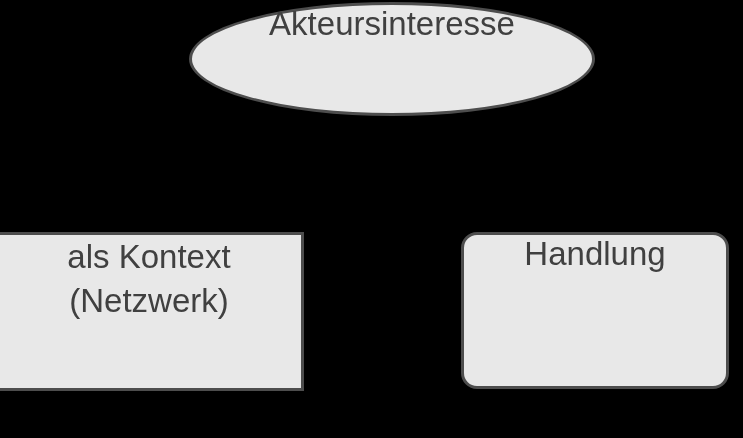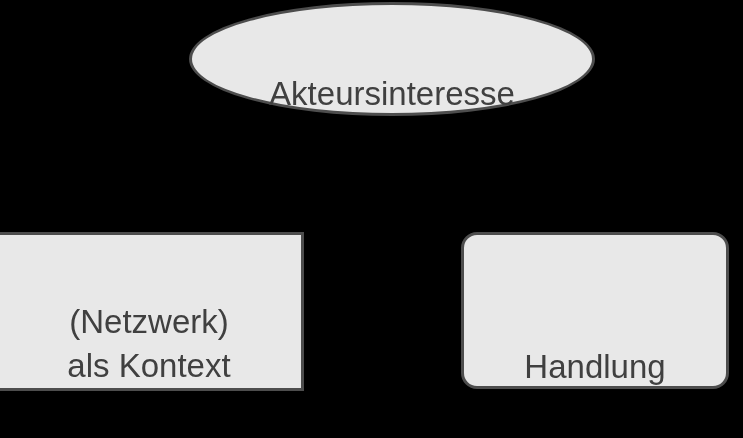--- a/index.html
+++ b/index.html
@@ -17,21 +17,21 @@
   .canvas {
     position: absolute;
     inset: 0;
   }
   .node {
     position: absolute;
     background: #e8e8e8;
     border: 3px solid #4d4d4d;
     color: #404040;
     display: flex;
-    align-items: flex-end;
+    align-items: flex-start;
     justify-content: center;
     text-align: center;
     font-size: 33px;
     box-sizing: border-box;
   }
   .node-ellipse {
     left: 189px;
     top: 2px;
     width: 406px;
     height: 114px;
@@ -56,22 +56,22 @@
 <body>
 
 <div class="canvas">
 
   <div class="node node-ellipse">
     <span>Akteursinteresse</span>
   </div>
 
   <div class="node node-rect">
     <div>
+      <div>als Kontext</div>
       <div>(Netzwerk)</div>
-      <div>als Kontext</div>
     </div>
   </div>
 
   <div class="node node-rounded">
     <span>Handlung</span>
   </div>
 
 </div>
 
 </body></html>

